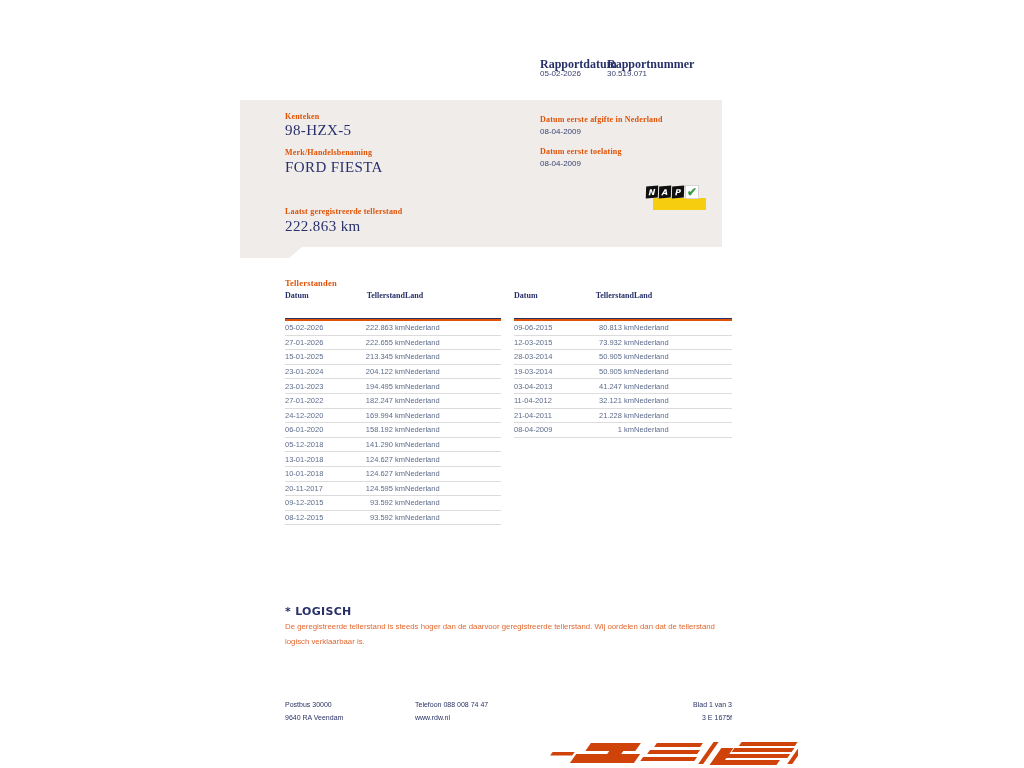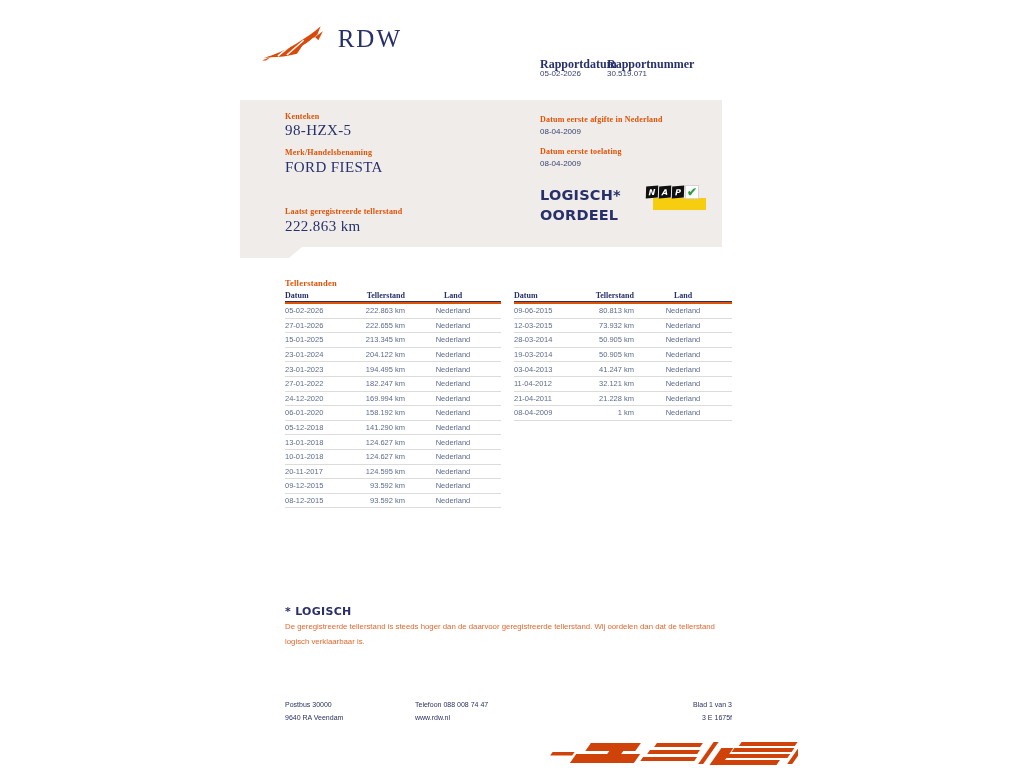--- a/index.html
+++ b/index.html
@@ -39,62 +39,50 @@
   .nap-check { position:absolute; left:39px; top:0; width:14px; height:14px; background:#fff;
                border:1px solid #d5d5d5; display:flex; align-items:center; justify-content:center;
                color:#2FA042; font-weight:bold; font-size:12px; }
 
   
   .section-title { position:absolute; left:285px; top:278px; font-family:"Liberation Serif", serif;
                    font-weight:bold; font-size:8.5px; color:#E05206; letter-spacing:0.2px; }
   .t-table { position:absolute; top:291px; }
   .t-left  { left:285px; width:216px; }
   .t-right { left:514px; width:218px; }
-  .t-head { display:flex; padding-bottom:1px; border-bottom:1px solid #2a3263;
+  .t-head { display:flex; padding-bottom:18px; border-bottom:1px solid #2a3263;
             font-family:"Liberation Serif", serif; font-weight:bold; font-size:8px; color:#28306A; }
   .t-rule { height:2px; background:#E05206; }
   .t-row { display:flex; height:14.6px; align-items:center; border-bottom:1px solid #DCDCDC;
            font-size:7.5px; color:#5D6C8C; }
   .col-datum { width:64px; text-align:left; }
   .col-tell  { width:56px; }
   .t-head .col-tell { text-align:right; }
   .t-row  .col-tell { text-align:right; }
-  .col-land  { flex:1; text-align:center; }
+  .col-land  { flex:1; text-align:left; }
 
   
   .note-head { position:absolute; left:285px; top:605px; font-family:"DejaVu Sans", sans-serif;
                font-weight:bold; font-size:11px; color:#28306A; letter-spacing:0.3px; }
   .note-body { position:absolute; left:285px; top:620px; width:452px; font-size:7.8px;
                color:#E2682F; line-height:14.5px; }
 
   
   .foot { position:absolute; font-size:7px; color:#2A3263; }
   .f1 { top:701px; } .f2 { top:714px; }
   .fc1 { left:285px; } .fc2 { left:415px; }
   .fc3 { left:600px; width:132px; text-align:right; }
 
   .bottom-art { position:absolute; left:548px; top:740px; width:250px; height:28px; }
 </style>
 </head>
 <body>
 
 <div class="canvas">
 
-  <div class="logo-wrap">
-    <svg class="logo-bird" viewBox="0 0 120 70">
-      <path fill="#D8490B" d="M2 64 C26 56 44 48 62 37 C78 27 92 18 104 7 L98 22 C90 30 80 37 66 44 C48 53 24 61 2 64 Z"></path>
-      <path fill="#D8490B" d="M6 62 C30 58 52 50 74 38 L62 56 C44 61 22 63 6 62 Z"></path>
-      <path fill="#D8490B" d="M94 26 L108 16 L100 32 Z"></path>
-      <path fill="#D8490B" d="M0 68 L16 61 L7 68 Z"></path>
-      <path stroke="#ffffff" stroke-width="2.5" d="M28 60 L60 34"></path>
-      <path stroke="#ffffff" stroke-width="2.5" d="M44 58 L74 32"></path>
-      <path stroke="#ffffff" stroke-width="2" d="M70 46 L92 28"></path>
-    </svg>
-    <span class="logo-text">RDW</span>
-  </div>
 
   <div class="meta-label" style="left:540px">Rapportdatum</div>
   <div class="meta-label" style="left:607px">Rapportnummer</div>
   <div class="meta-value" style="left:540px">05-02-2026</div>
   <div class="meta-value" style="left:607px">30.519.071</div>
 
   <div class="summary-box"></div>
   <div class="summary-tab"></div>
 
   <div class="lbl" style="left:285px; top:112px">Kenteken</div>
@@ -102,24 +90,20 @@
   <div class="lbl" style="left:285px; top:148px">Merk/Handelsbenaming</div>
   <div class="big-val" style="left:285px; top:159px">FORD FIESTA</div>
   <div class="lbl" style="left:285px; top:207px">Laatst geregistreerde tellerstand</div>
   <div class="big-val" style="left:285px; top:218px">222.863 km</div>
 
   <div class="lbl" style="left:540px; top:115px">Datum eerste afgifte in Nederland</div>
   <div class="sm-val" style="left:540px; top:127px">08-04-2009</div>
   <div class="lbl" style="left:540px; top:147px">Datum eerste toelating</div>
   <div class="sm-val" style="left:540px; top:159px">08-04-2009</div>
 
-  <div class="oordeel">
-    <div>LOGISCH*</div>
-    <div>OORDEEL</div>
-  </div>
 
   <div class="nap">
     <div class="nap-yellow"></div>
     <div class="nap-sq" style="left:0">N</div>
     <div class="nap-sq" style="left:13px">A</div>
     <div class="nap-sq" style="left:26px">P</div>
     <div class="nap-check">✔</div>
   </div>
 
   <div class="section-title">Tellerstanden</div>

